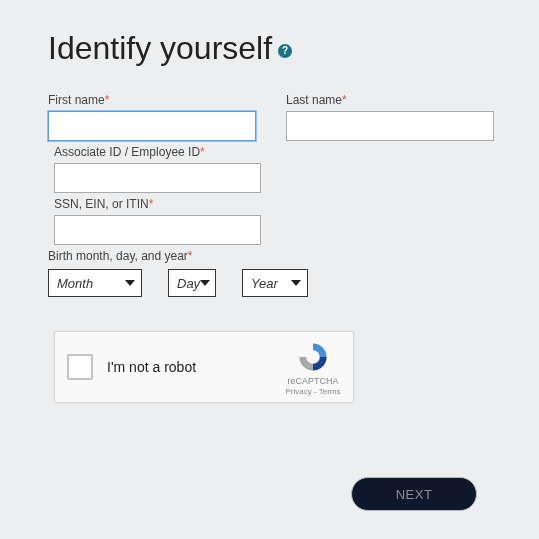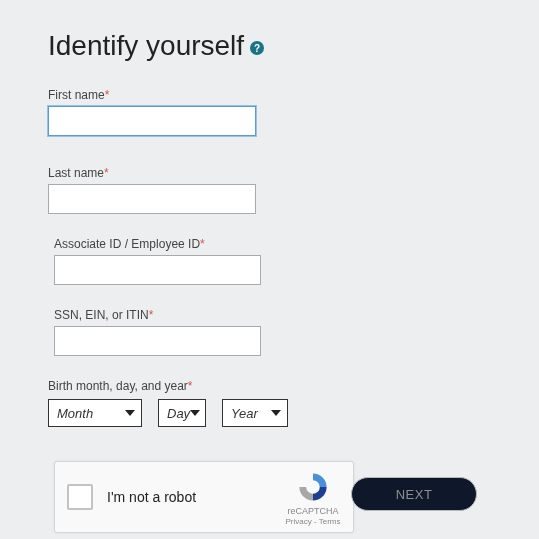--- a/index.html
+++ b/index.html
@@ -11,42 +11,41 @@
     padding: 30px 48px 0 48px;
     position: relative;
   }
   .title-row {
     display: flex;
     align-items: center;
     gap: 6px;
     margin-bottom: 26px;
   }
   h1 {
-    font-size: 28px;
+    font-size: 32px;
     font-weight: 400;
     color: #222;
   }
   .help-icon {
     width: 14px;
     height: 14px;
     border-radius: 50%;
     background: #1a7488;
     color: #fff;
     font-size: 10px;
     font-weight: bold;
     display: flex;
     align-items: center;
     justify-content: center;
     margin-top: 4px;
   }
   .row {
     display: flex;
     gap: 30px;
-    margin-bottom: 23px;
-    flex-direction: column;
+    margin-bottom: 4px;
   }
   .field { display: flex; flex-direction: column; }
   .label {
     font-size: 12px;
     color: #444;
     margin-bottom: 4px;
   }
   .req { color: #d9534f; }
   input[type="text"] {
     height: 30px;
@@ -60,21 +59,21 @@
   .assoc { margin-left: 6px; }
   .assoc input { width: 207px; }
   .ssn { margin-left: 6px; }
   .ssn input { width: 207px; }
   .birth-row { margin-bottom: 34px; }
   .birth-label {
     font-size: 12px;
     color: #444;
     margin-bottom: 6px;
   }
-  .selects { display: flex; gap: 16px; }
+  .selects { display: flex; gap: 26px; }
   .sel {
     height: 28px;
     border: 1px solid #333;
     background: #fff;
     display: flex;
     align-items: center;
     justify-content: space-between;
     padding: 0 6px 0 8px;
     font-size: 13px;
     font-style: italic;

